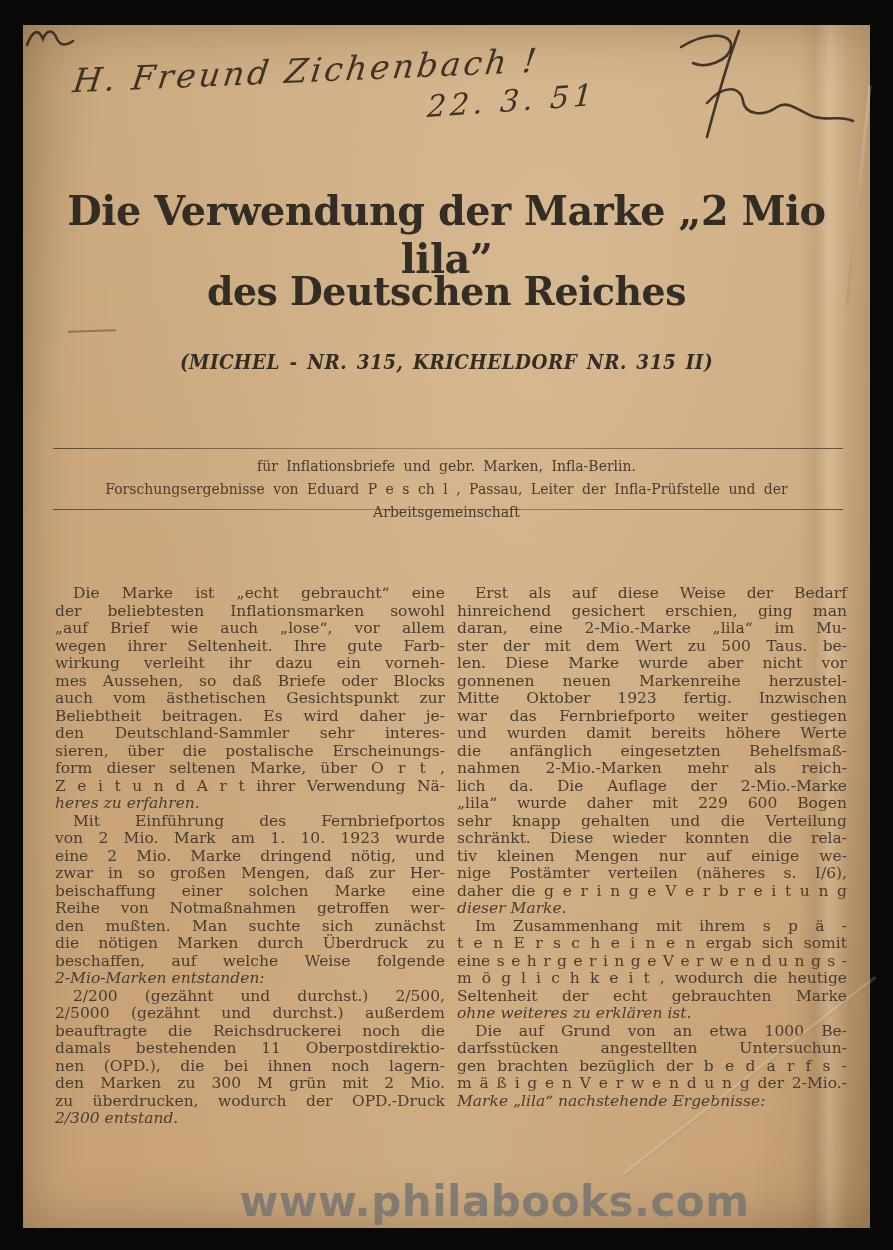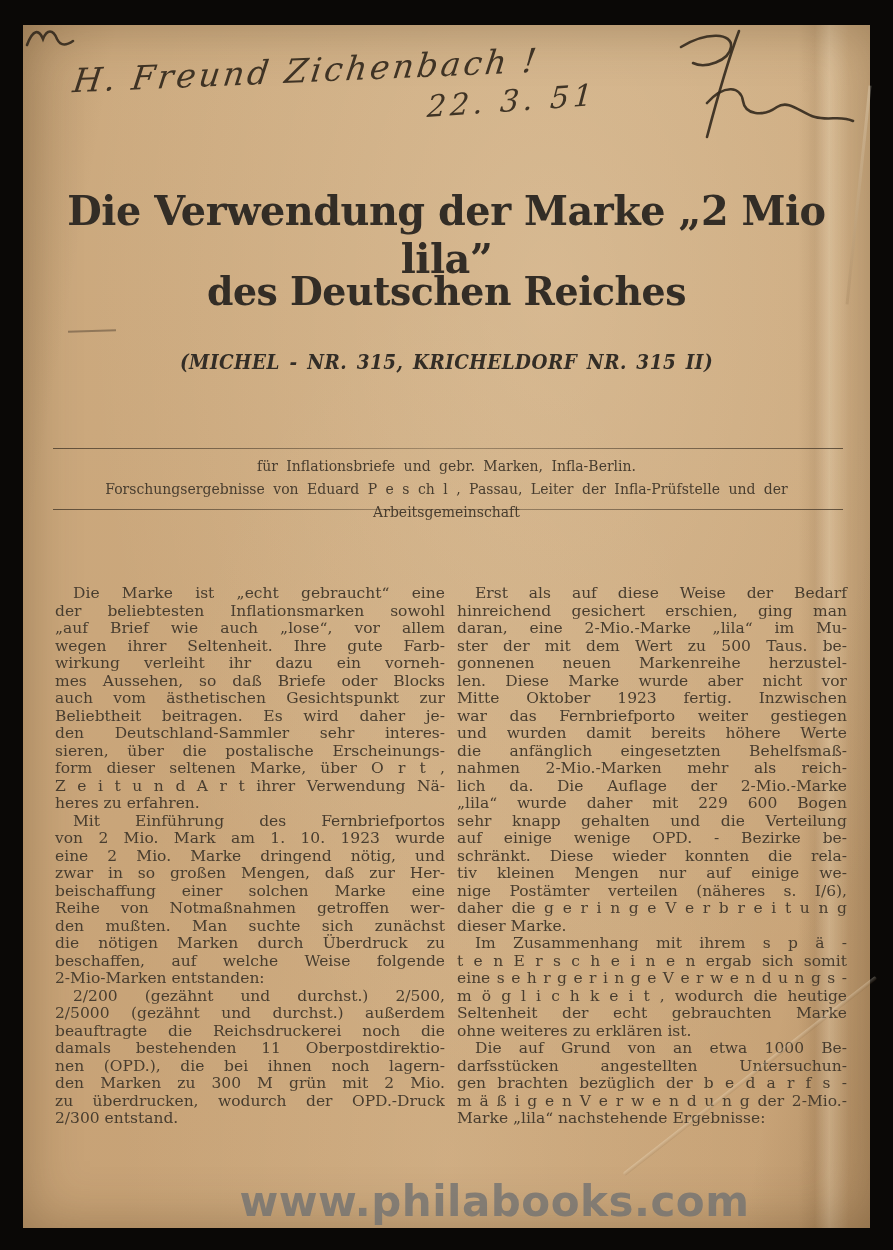--- a/index.html
+++ b/index.html
@@ -71,21 +71,21 @@
   
   .columns{
     position:absolute;left:32px;top:560px;width:802px;
     display:flex;gap:12px;
     color:var(--ink,#483d2f);font-size:15.5px;line-height:17.5px;
   }
   .col{width:390px;}
   .para{margin:0 0 0 0;}
   .para + .para{}
   .pline{text-align:justify;text-align-last:justify;}
-  .pline.last{text-align-last:left;}
+  .pline.last{text-align-last:left;font-style:italic;}
   .pline.first{text-indent:18px;}
   .pencil-mark{
     position:absolute;left:45px;top:305px;width:48px;height:2px;
     background:rgba(70,58,44,0.45);transform:rotate(-2deg);
   }
   .watermark{
     position:absolute;left:0;top:1152px;width:100%;text-align:center;
     font-family:"DejaVu Sans", sans-serif;font-weight:bold;font-size:42px;
     color:var(--watermark,#757472);opacity:0.82;letter-spacing:0.5px;padding-left:48px;
   }
@@ -165,31 +165,30 @@
           <div class="pline">zu überdrucken, wodurch der OPD.-Druck</div>
           <div class="pline last">2/300 entstand.</div>
         </div>
       </div>
     <div class="col">
         <div class="para">
           <div class="pline first">Erst als auf diese Weise der Bedarf</div>
           <div class="pline">hinreichend gesichert erschien, ging man</div>
           <div class="pline">daran, eine 2-Mio.-Marke „lila“ im Mu-</div>
           <div class="pline">ster der mit dem Wert zu 500 Taus. be-</div>
+          <div class="pline">len. Diese Marke wurde aber nicht vor</div>
           <div class="pline">gonnenen neuen Markenreihe herzustel-</div>
-          <div class="pline">len. Diese Marke wurde aber nicht vor</div>
           <div class="pline">Mitte Oktober 1923 fertig. Inzwischen</div>
           <div class="pline">war das Fernbriefporto weiter gestiegen</div>
           <div class="pline">und wurden damit bereits höhere Werte</div>
           <div class="pline">die anfänglich eingesetzten Behelfsmaß-</div>
           <div class="pline">nahmen 2-Mio.-Marken mehr als reich-</div>
           <div class="pline">lich da. Die Auflage der 2-Mio.-Marke</div>
           <div class="pline">„lila“ wurde daher mit 229 600 Bogen</div>
           <div class="pline">sehr knapp gehalten und die Verteilung</div>
-          <div class="pline">auf einige wenige OPD. - Bezirke be-</div>
           <div class="pline">schränkt. Diese wieder konnten die rela-</div>
           <div class="pline">tiv kleinen Mengen nur auf einige we-</div>
           <div class="pline">nige Postämter verteilen (näheres s. I/6),</div>
           <div class="pline">daher die  g e r i n g e  V e r b r e i t u n g</div>
           <div class="pline last">dieser Marke.</div>
         </div>
         <div class="para">
           <div class="pline first">Im Zusammenhang mit ihrem s p ä -</div>
           <div class="pline">t e n  E r s c h e i n e n  ergab sich somit</div>
           <div class="pline">eine  s e h r  g e r i n g e  V e r w e n d u n g s -</div>

